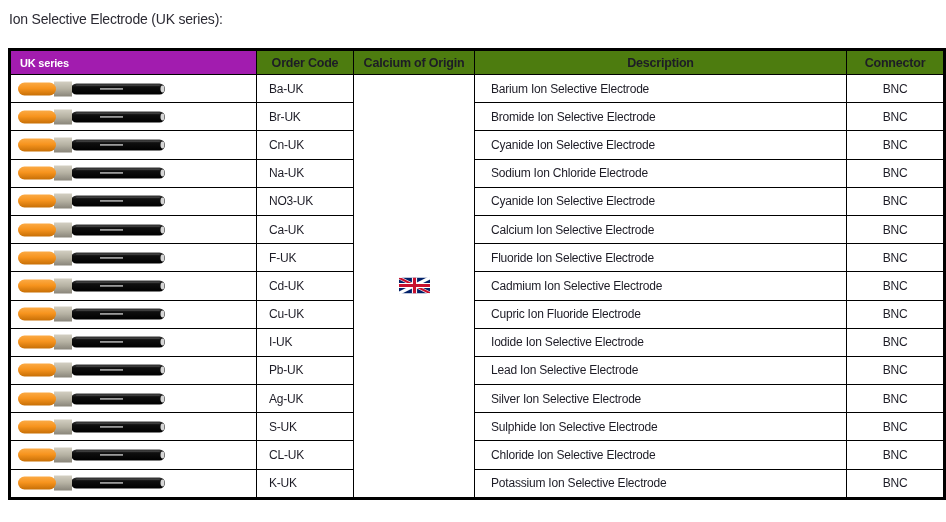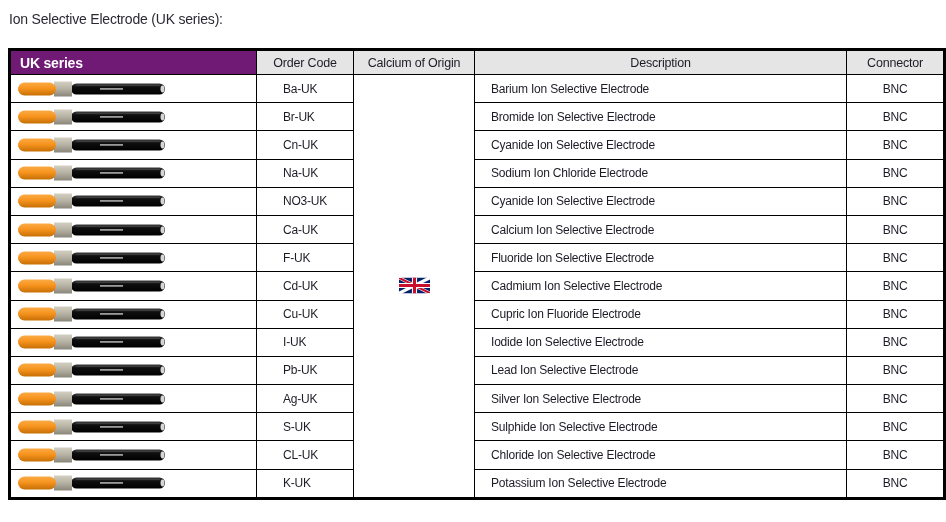--- a/index.html
+++ b/index.html
@@ -26,47 +26,47 @@
     width: 935px;
     margin: 21px 0 0 8px;
     border: 3px solid #000;
   }
   th, td {
     border: 1px solid #000;
     overflow: hidden;
     white-space: nowrap;
   }
   thead th {
-    background: #e5e5e5;
+    background: #4d7c0f;
     height: 23px;
     font-size: 12.5px;
-    font-weight: normal;
+    font-weight: bold;
     letter-spacing: -0.2px;
     color: #1d1c26;
     text-align: center;
     padding: 0;
   }
   thead th.th-black {
-    background: #701a75;
+    background: #a21caf;
     color: #ffffff;
     text-align: left;
     padding-left: 9px;
     font-weight: bold;
-    font-size: 14px;
+    font-size: 11px;
   }
   tbody td {
     height: 27.2px;
     font-size: 12px;
     letter-spacing: -0.2px;
     vertical-align: middle;
     padding: 0;
   }
   td.cell-image { padding-left: 5px; }
   td.cell-image svg { display: block; }
-  td.cell-code { padding-left: 26px; }
+  td.cell-code { padding-left: 12px; }
   td.cell-desc { padding-left: 16px; }
   td.cell-conn { text-align: center; }
   td.cell-country {
     text-align: center;
     vertical-align: middle;
   }
   td.cell-country svg { display: inline-block; vertical-align: middle; }
   .defs-holder { position: absolute; width: 0; height: 0; }
 </style>
 </head>

